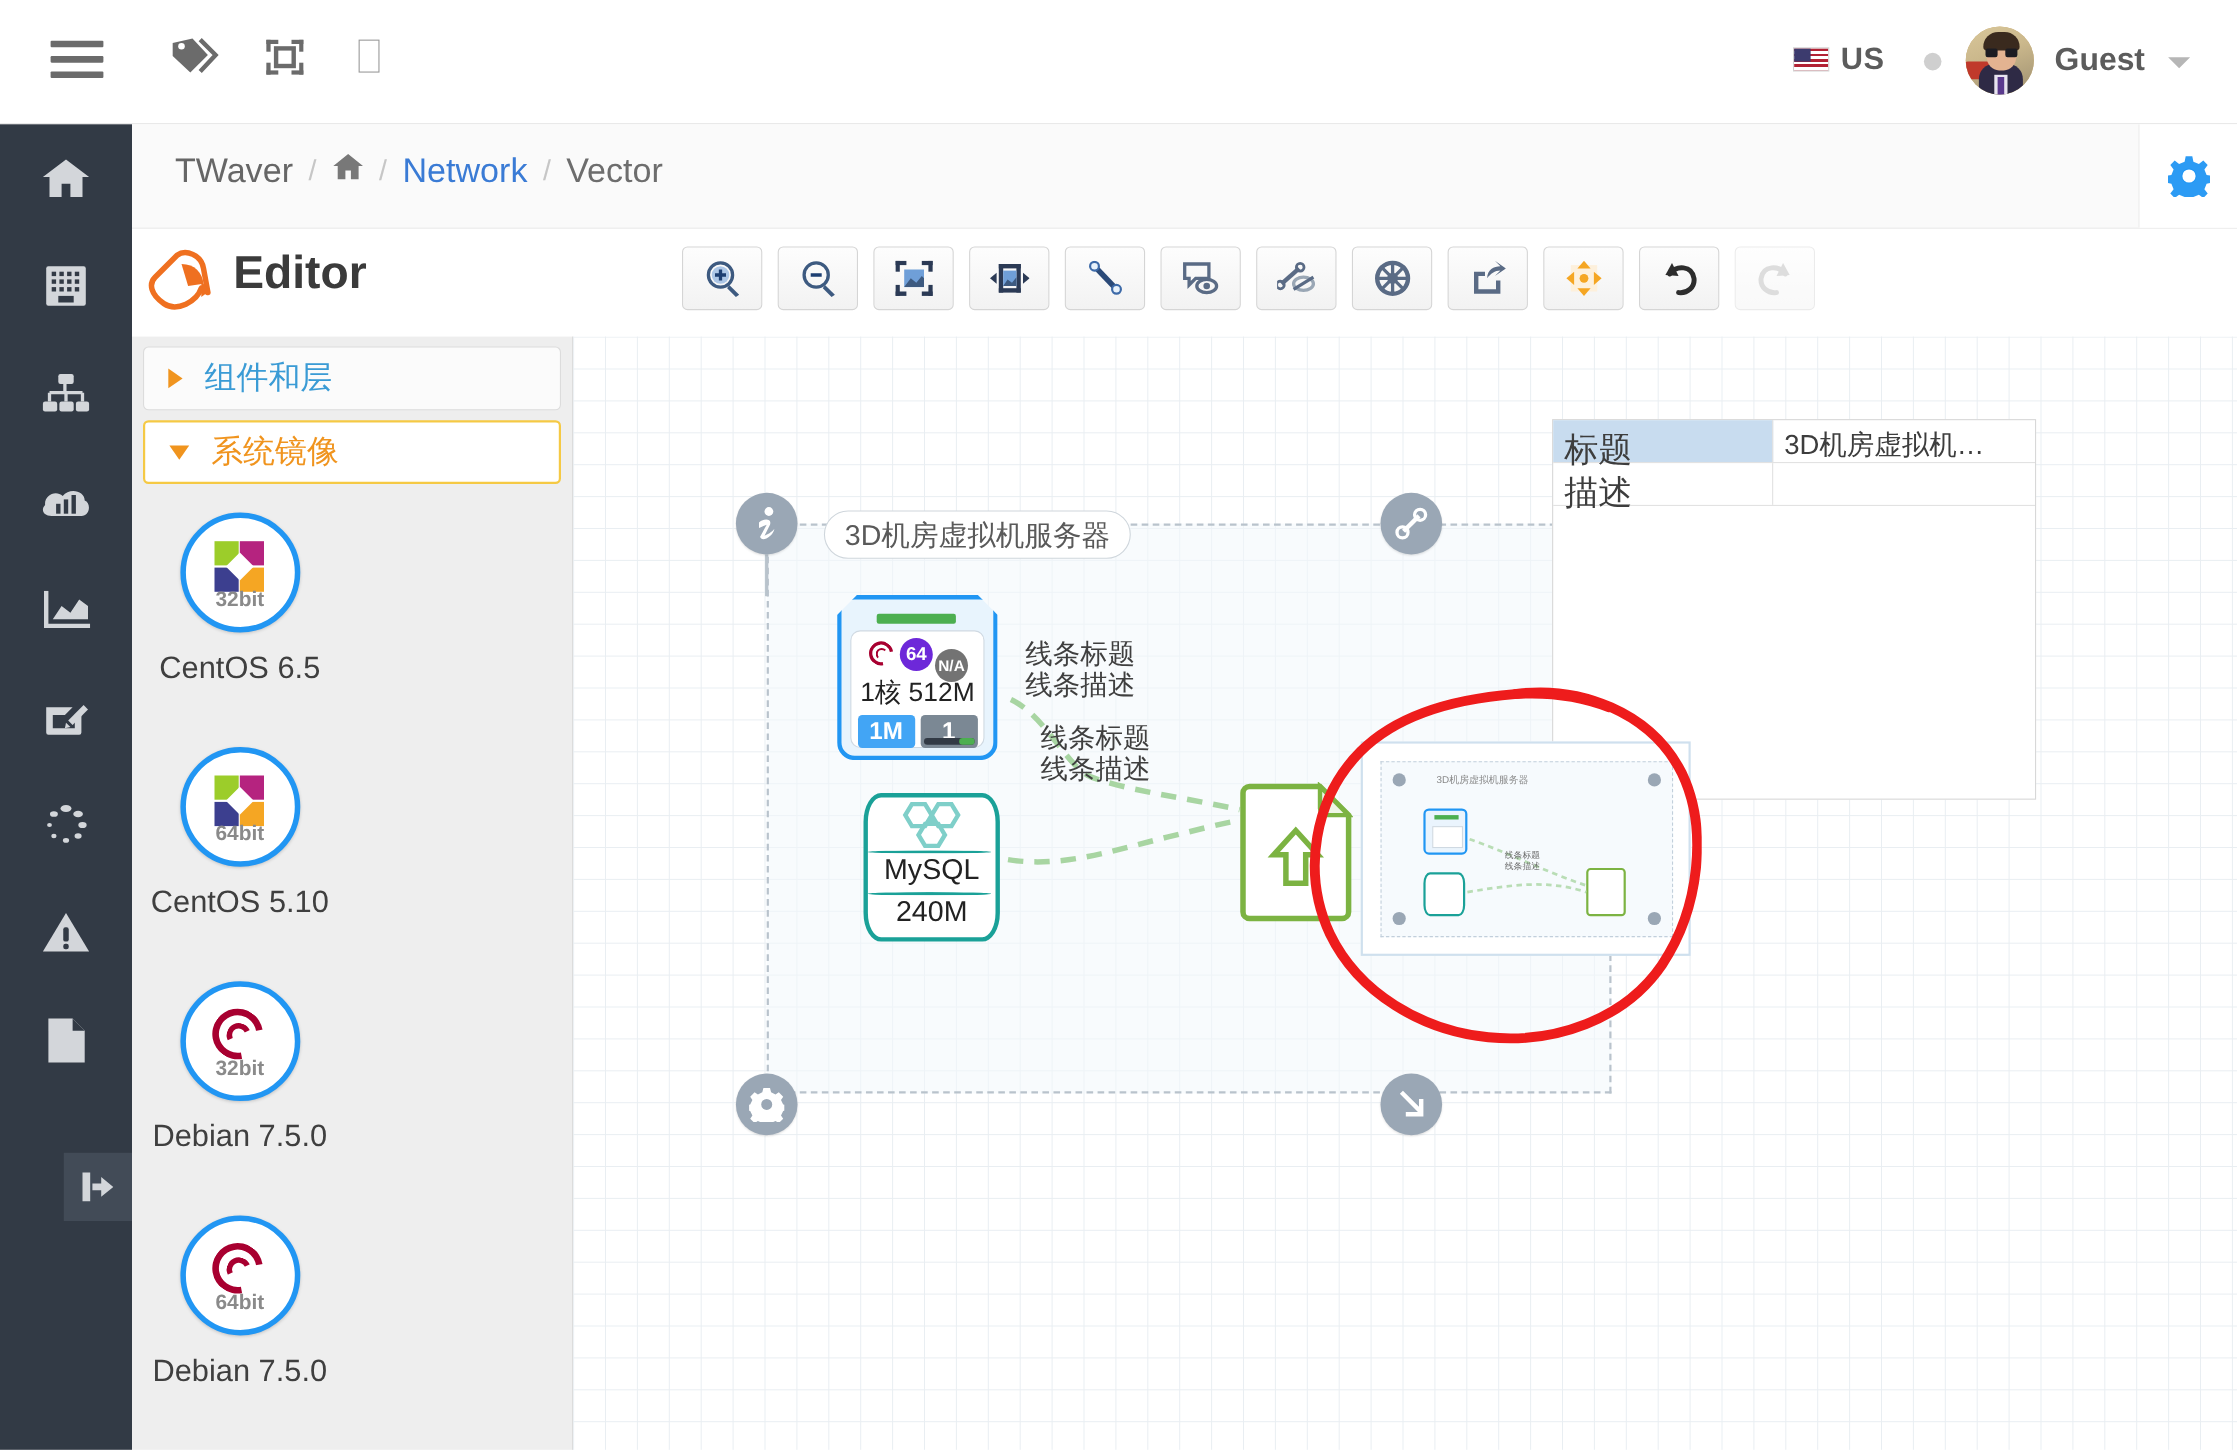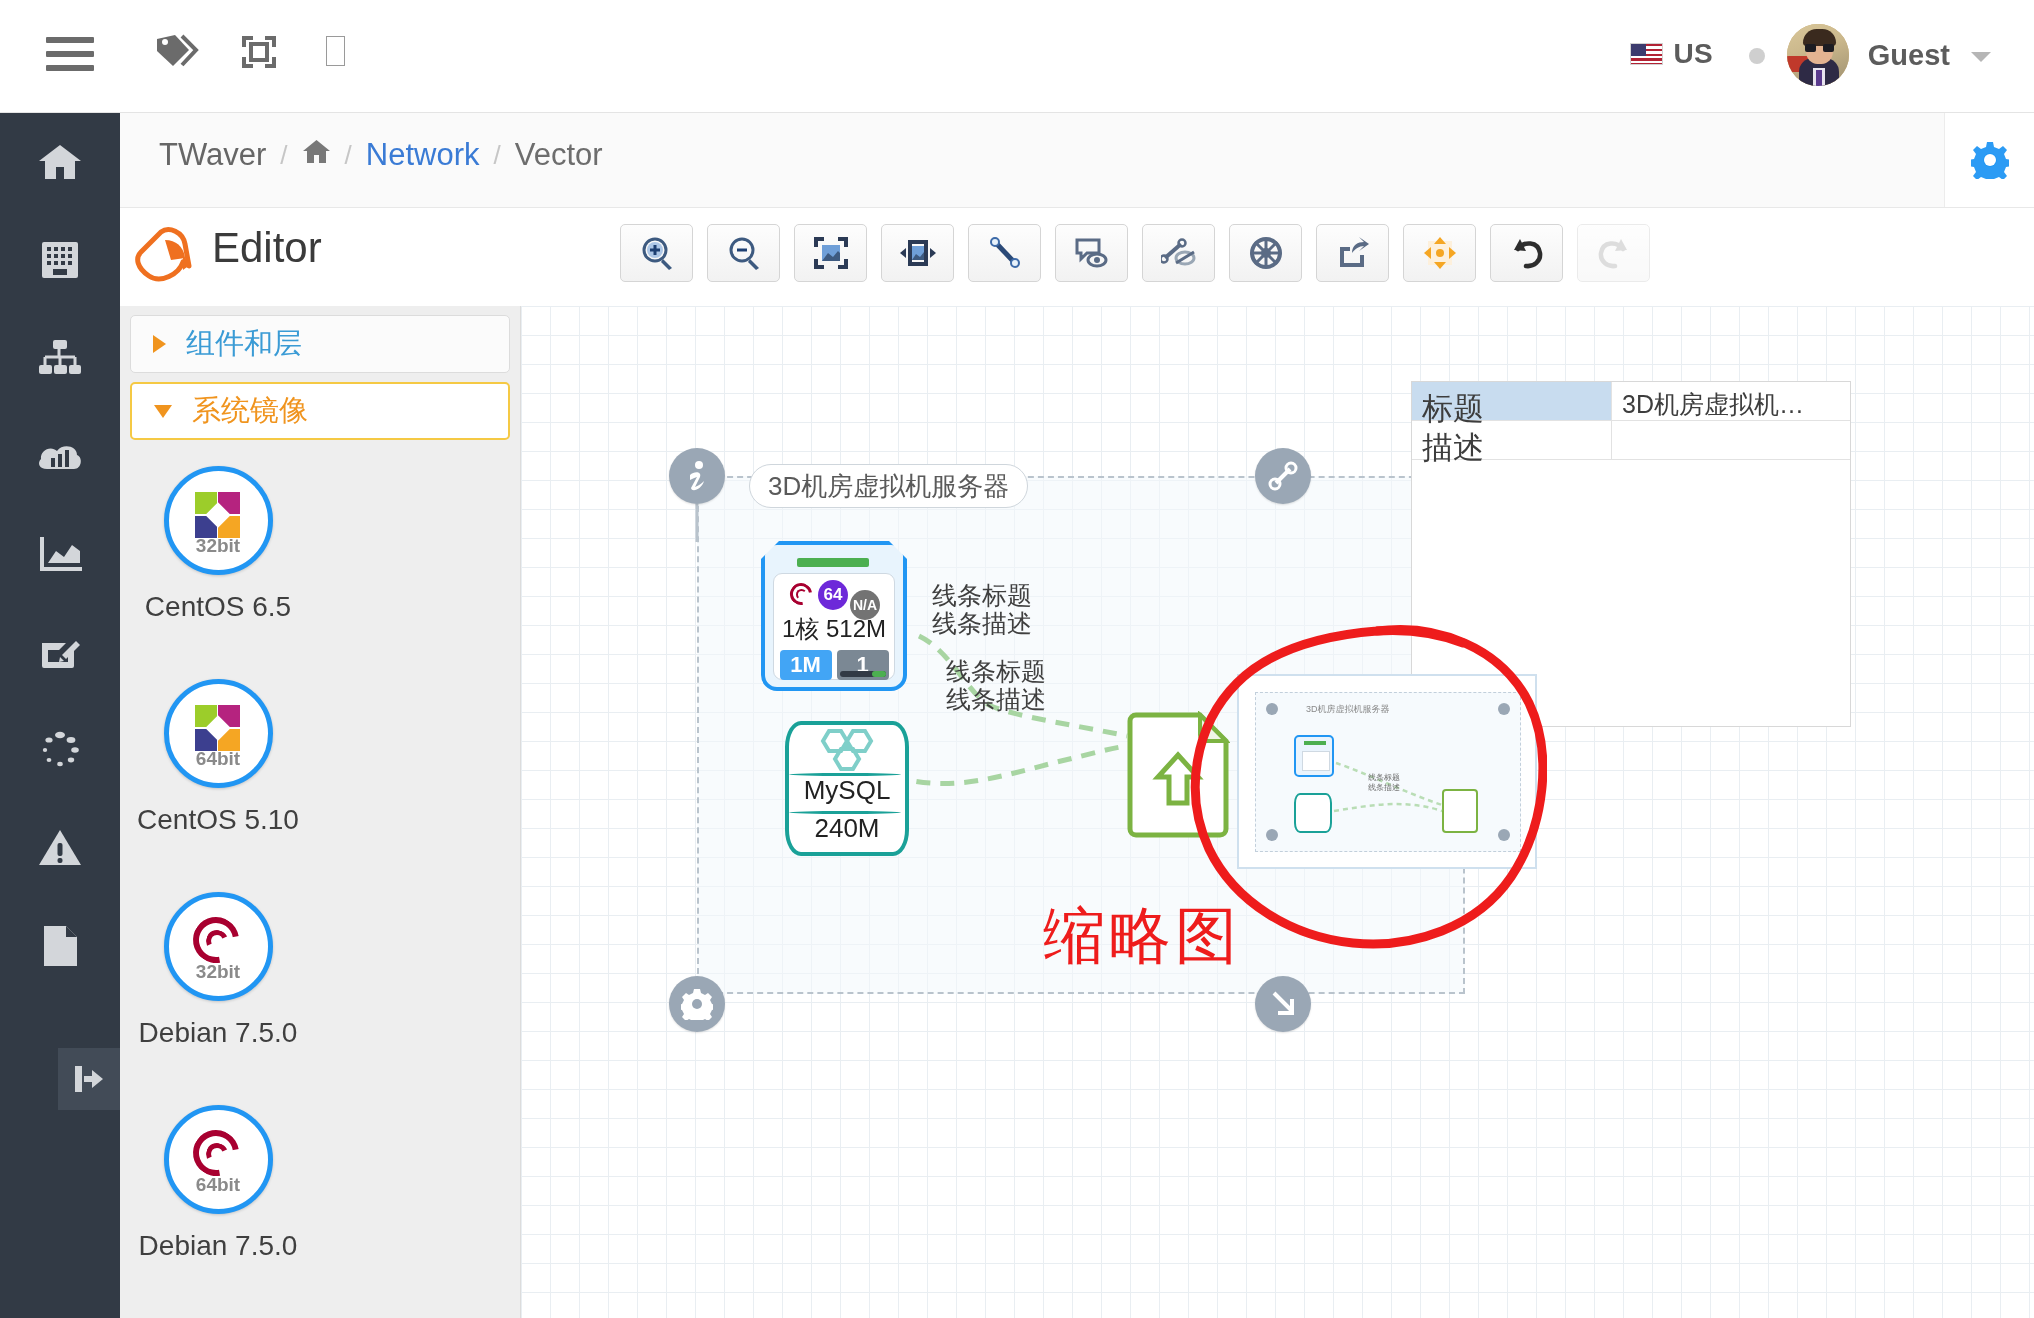--- a/index.html
+++ b/index.html
@@ -117,21 +117,21 @@
   #gear-panel svg { fill: #2196f3; }
 
   
   #edhead {
     position: absolute; left: 120px; top: 208px; width: 1914px; height: 98px;
     background: #ffffff;
   }
   #ed-logo { position: absolute; left: 11px; top: 18px; }
   #ed-title {
     position: absolute; left: 92px; top: 16px; font-size: 42px;
-    color: #3b3b3b; font-weight: normal;
+    color: #3b3b3b; font-weight: bold;
   }
   #toolbar {
     position: absolute; left: 500px; top: 16px; display: flex; gap: 14px;
   }
   .tbtn {
     width: 73px; height: 58px; border: 1px solid #d5d5d5; border-radius: 5px;
     background: linear-gradient(to bottom, #fdfdfd 0%, #f2f2f2 100%);
     display: flex; align-items: center; justify-content: center; cursor: pointer;
   }
   .tbtn.disabled { opacity: .45; cursor: default; }
@@ -881,14 +881,13 @@
       </span>
     </div>
   </div>
 
   <svg id="annot-circle" viewBox="0 0 366 330">
     <path d="M196 10 C255 2 320 26 348 82 C372 132 364 205 330 256
              C296 306 232 328 172 322 C112 316 54 282 28 228
              C2 172 14 104 56 62 C92 26 146 14 196 10" fill="none" stroke="#ee1c1c" stroke-width="9" stroke-linecap="round"></path>
     <path d="M196 10 C226 8 256 12 282 22" fill="none" stroke="#ee1c1c" stroke-width="9" stroke-linecap="round"></path>
   </svg>
-  <div class="annot-text" id="annot-t2">缩略图</div>
 </div>
 
 </body></html>

